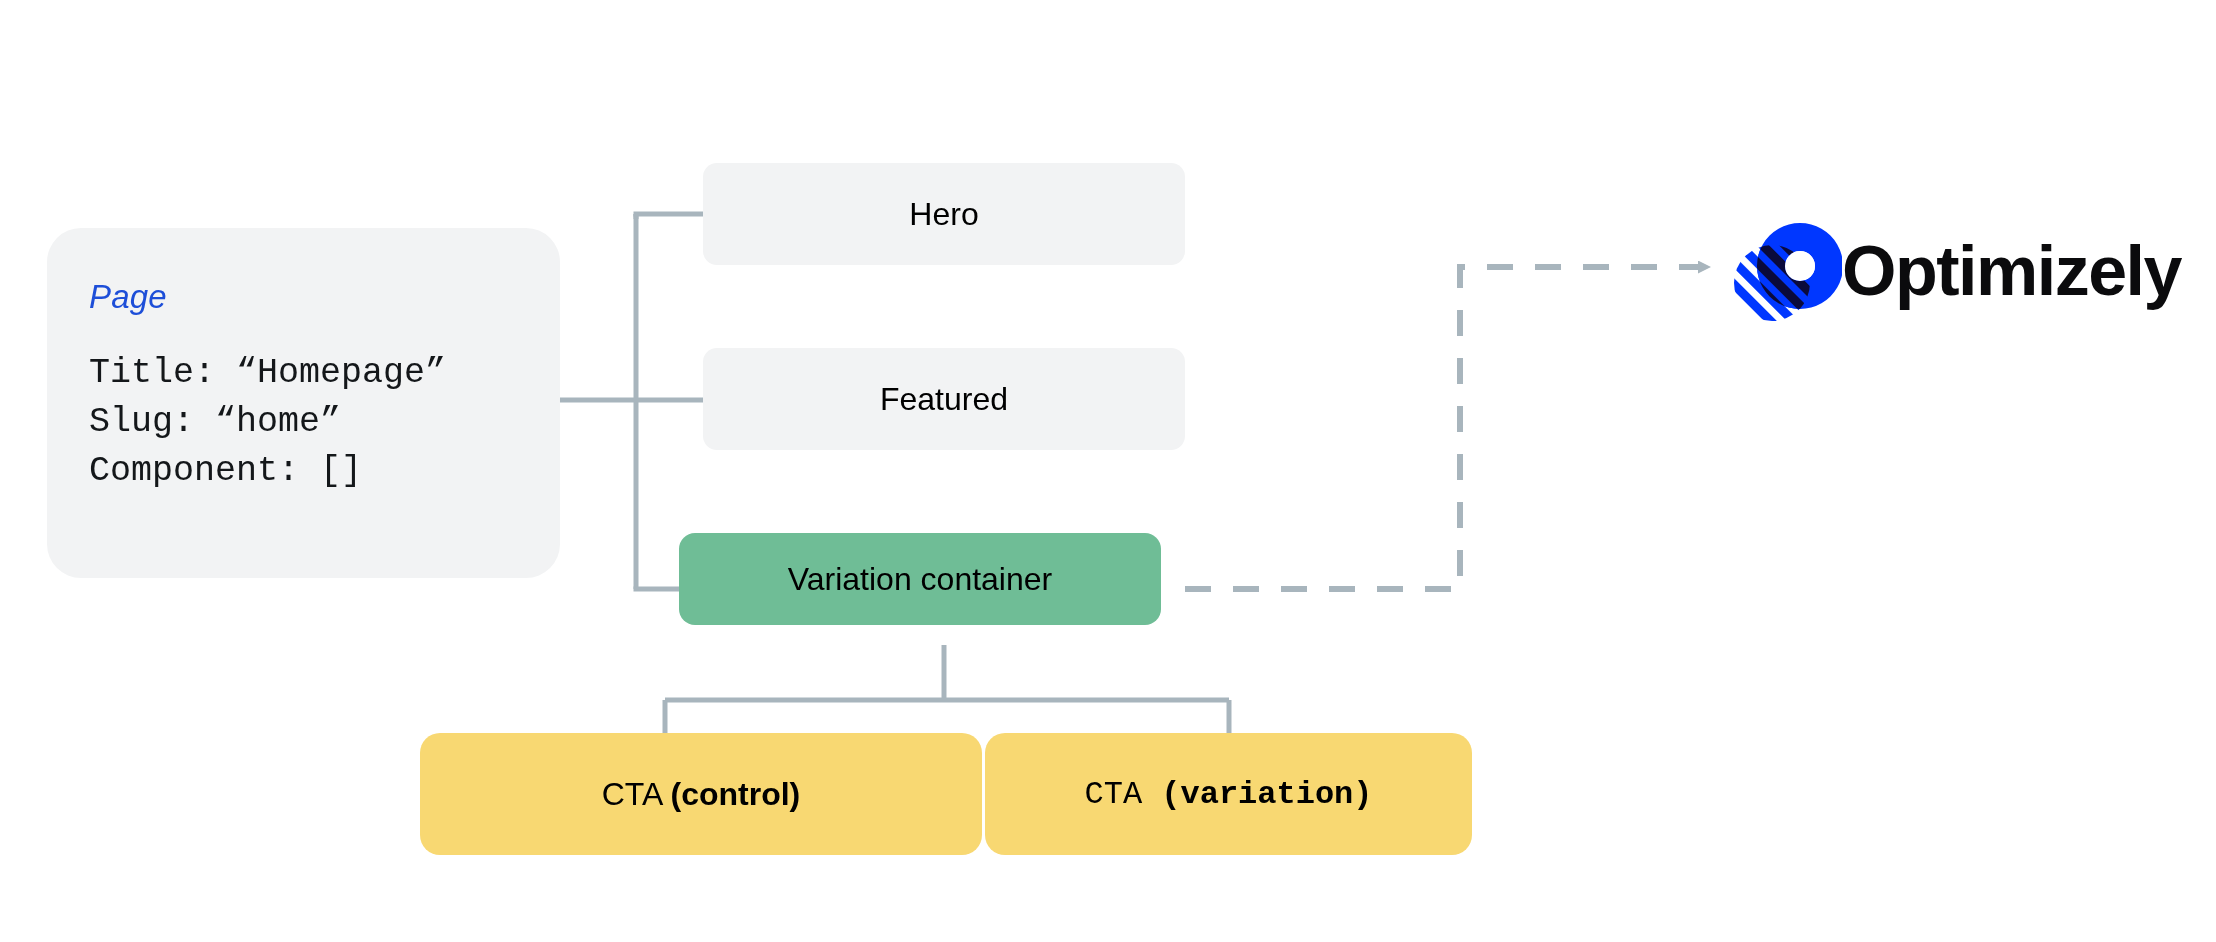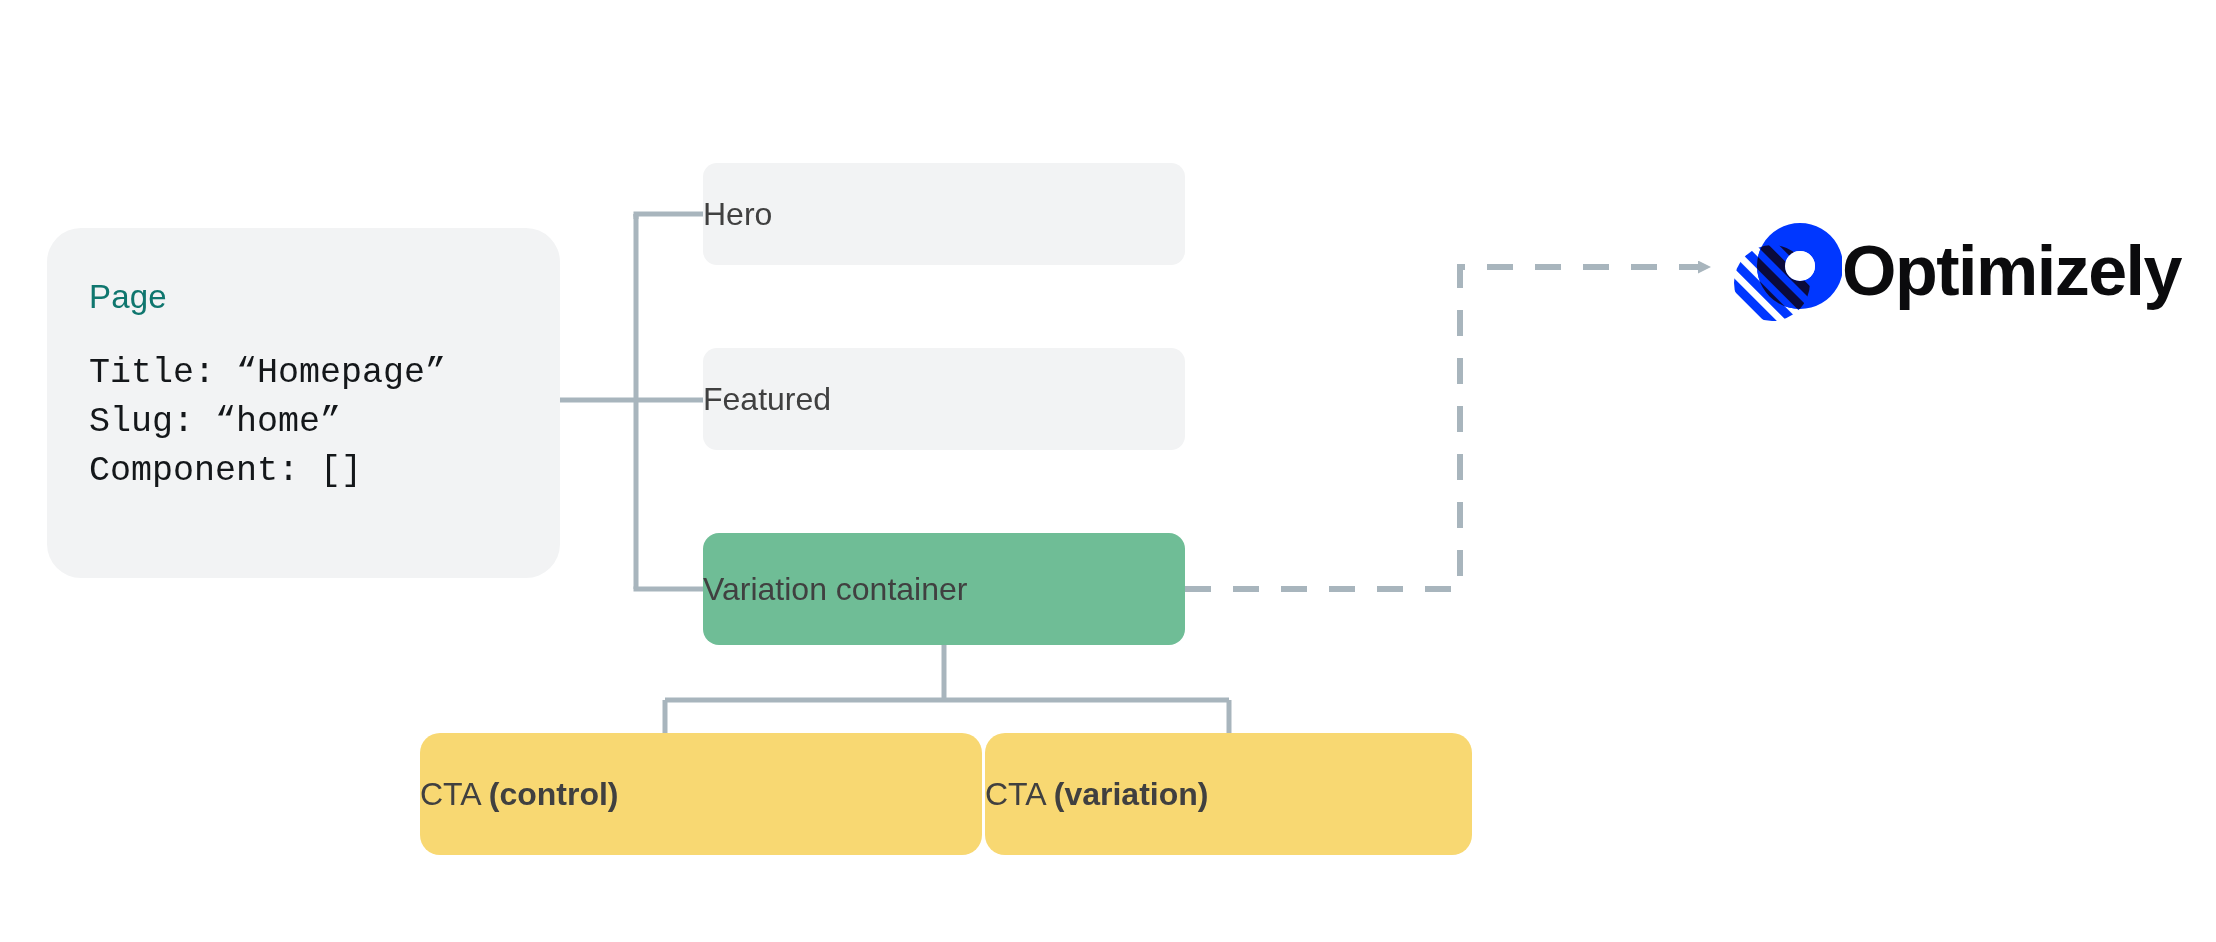--- a/index.html
+++ b/index.html
@@ -34,74 +34,76 @@
     width: 513px;
     height: 350px;
     background: #f2f3f4;
     border-radius: 34px;
     box-sizing: border-box;
     padding: 52px 0 0 42px;
   }
   .page-card-title {
     font-family: "Liberation Sans", sans-serif;
     font-size: 33px;
-    color: #0f766e;
+    color: #1d4ed8;
     line-height: 1;
     letter-spacing: 0.2px;
+    font-style: italic;
   }
   .page-card-code {
     margin-top: 36px;
     font-family: "Liberation Mono", "DejaVu Sans Mono", monospace;
     font-size: 35px;
     line-height: 49px;
     color: #14171a;
     white-space: pre;
     letter-spacing: 0px;
   }
 
   
   .node {
     position: absolute;
     display: flex;
     align-items: center;
+    justify-content: center;
     border-radius: 14px;
     box-sizing: border-box;
     font-family: "Liberation Sans", sans-serif;
-    color: #404040;
+    color: #000000;
     text-align: center;
   }
   .node-hero, .node-featured {
     background: #f2f3f4;
     left: 703px;
     width: 482px;
     height: 102px;
     font-size: 32px;
   }
   .node-hero    { top: 163px; }
   .node-featured{ top: 348px; }
 
   .node-variation {
     background: #6fbd96;
-    left: 703px;
+    left: 679px;
     top: 533px;
     width: 482px;
-    height: 112px;
+    height: 92px;
     font-size: 32px;
     border-radius: 16px;
   }
 
   .node-cta {
     background: #f8d872;
     top: 733px;
     height: 122px;
     font-size: 32px;
     border-radius: 20px;
   }
   .node-cta-control   { left: 420px; width: 562px; }
-  .node-cta-variation { left: 985px; width: 487px; }
+  .node-cta-variation { left: 985px; width: 487px; font-family: Liberation Mono, monospace; }
   .cta-strong { font-weight: bold; }
   .cta-light  { font-weight: normal; }
 
   
   .logo-wrap {
     position: absolute;
     left: 1722px;
     top: 211px;
     display: flex;
     align-items: center;

